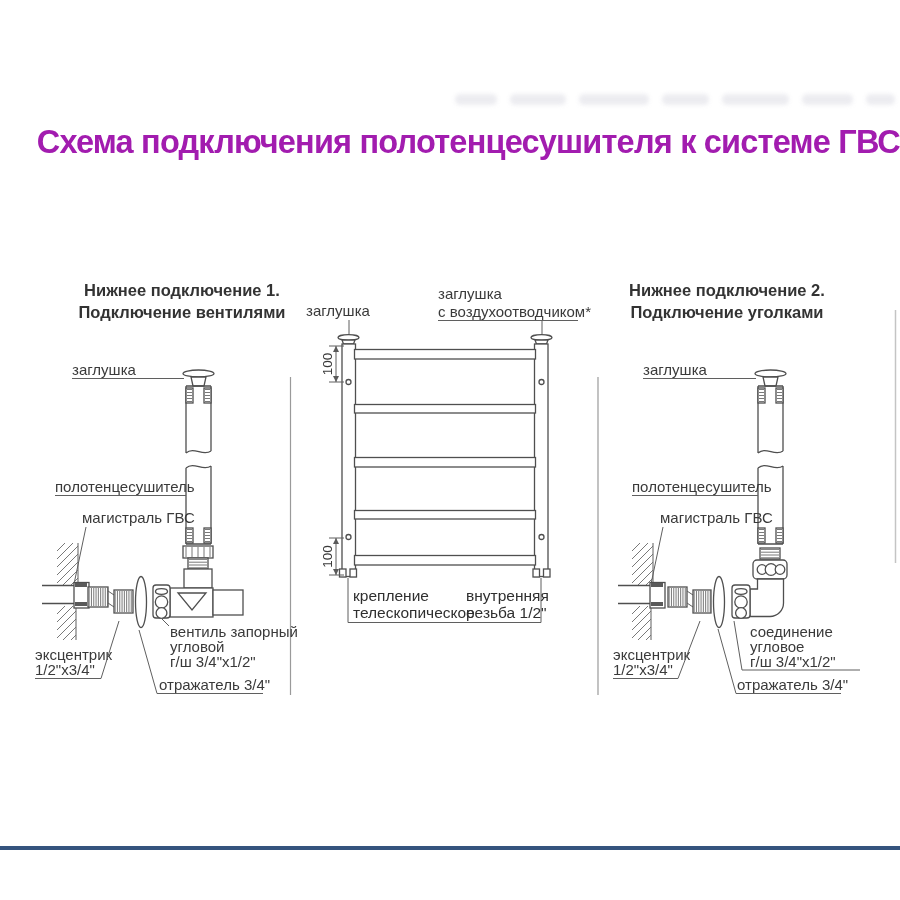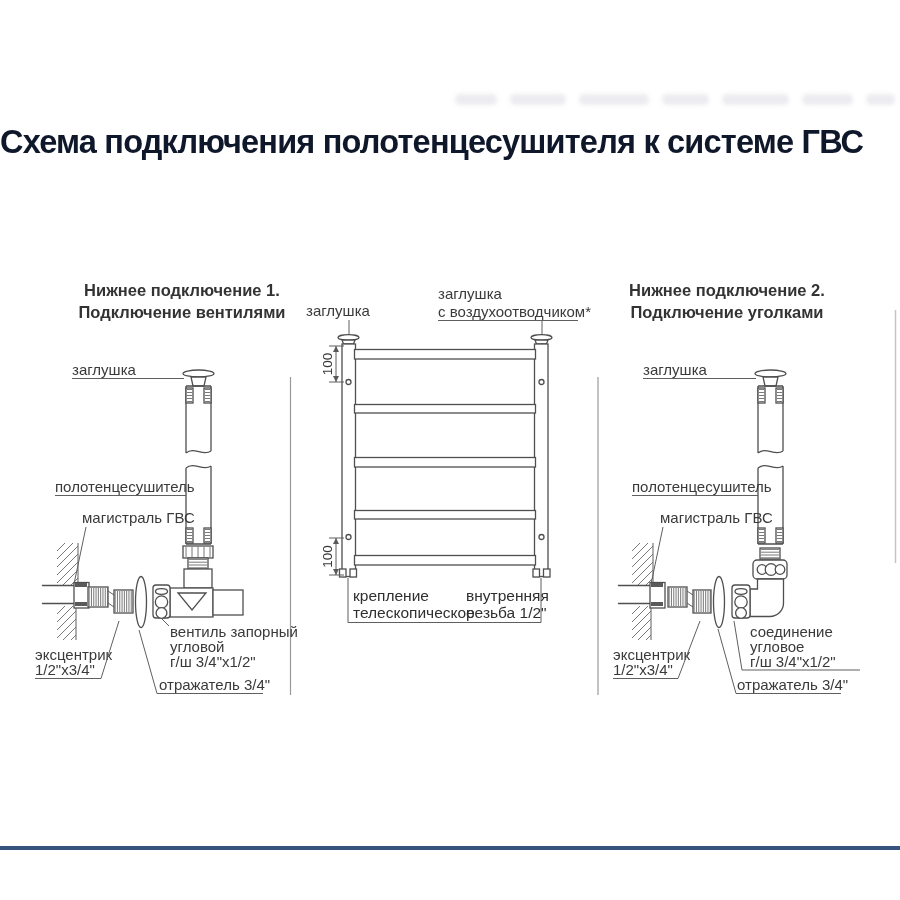--- a/index.html
+++ b/index.html
@@ -1,19 +1,19 @@
 <!DOCTYPE html>
 <html><head>
 <meta charset="utf-8">
 <style>
   html,body{margin:0;padding:0;}
   body{width:900px;height:900px;position:relative;background:#ffffff;overflow:hidden;
        font-family:"Liberation Sans","DejaVu Sans",sans-serif;}
-  .page-title{position:absolute;left:0;top:124px;width:900px;text-align:left;
-       font-size:32.5px;font-weight:700;letter-spacing:-0.8px;color:#0f172a;}
+  .page-title{position:absolute;left:0;top:124px;width:900px;text-align:right;
+       font-size:32.5px;font-weight:700;letter-spacing:-0.8px;color:#a21caf;}
   .watermark{position:absolute;top:90px;left:455px;width:440px;height:18px;
        display:flex;align-items:center;gap:13px;filter:blur(2px);opacity:.85;}
   .watermark i{display:block;height:11px;border-radius:5px;background:#e9e9ee;}
   .accent-rule{position:absolute;left:0;top:846px;width:900px;height:4px;background:#35547e;}
   svg{position:absolute;left:0;top:0;}
   .ln{stroke:#4f4f4f;stroke-width:1.3;fill:none;}
   .fw{stroke:#4f4f4f;stroke-width:1.3;fill:#ffffff;}
   .fd{fill:#5a5a5a;stroke:none;}
   .lnt{stroke:#5f5f5f;stroke-width:1;fill:none;}
   .sep{stroke:#9a9a9a;stroke-width:1.2;fill:none;}

